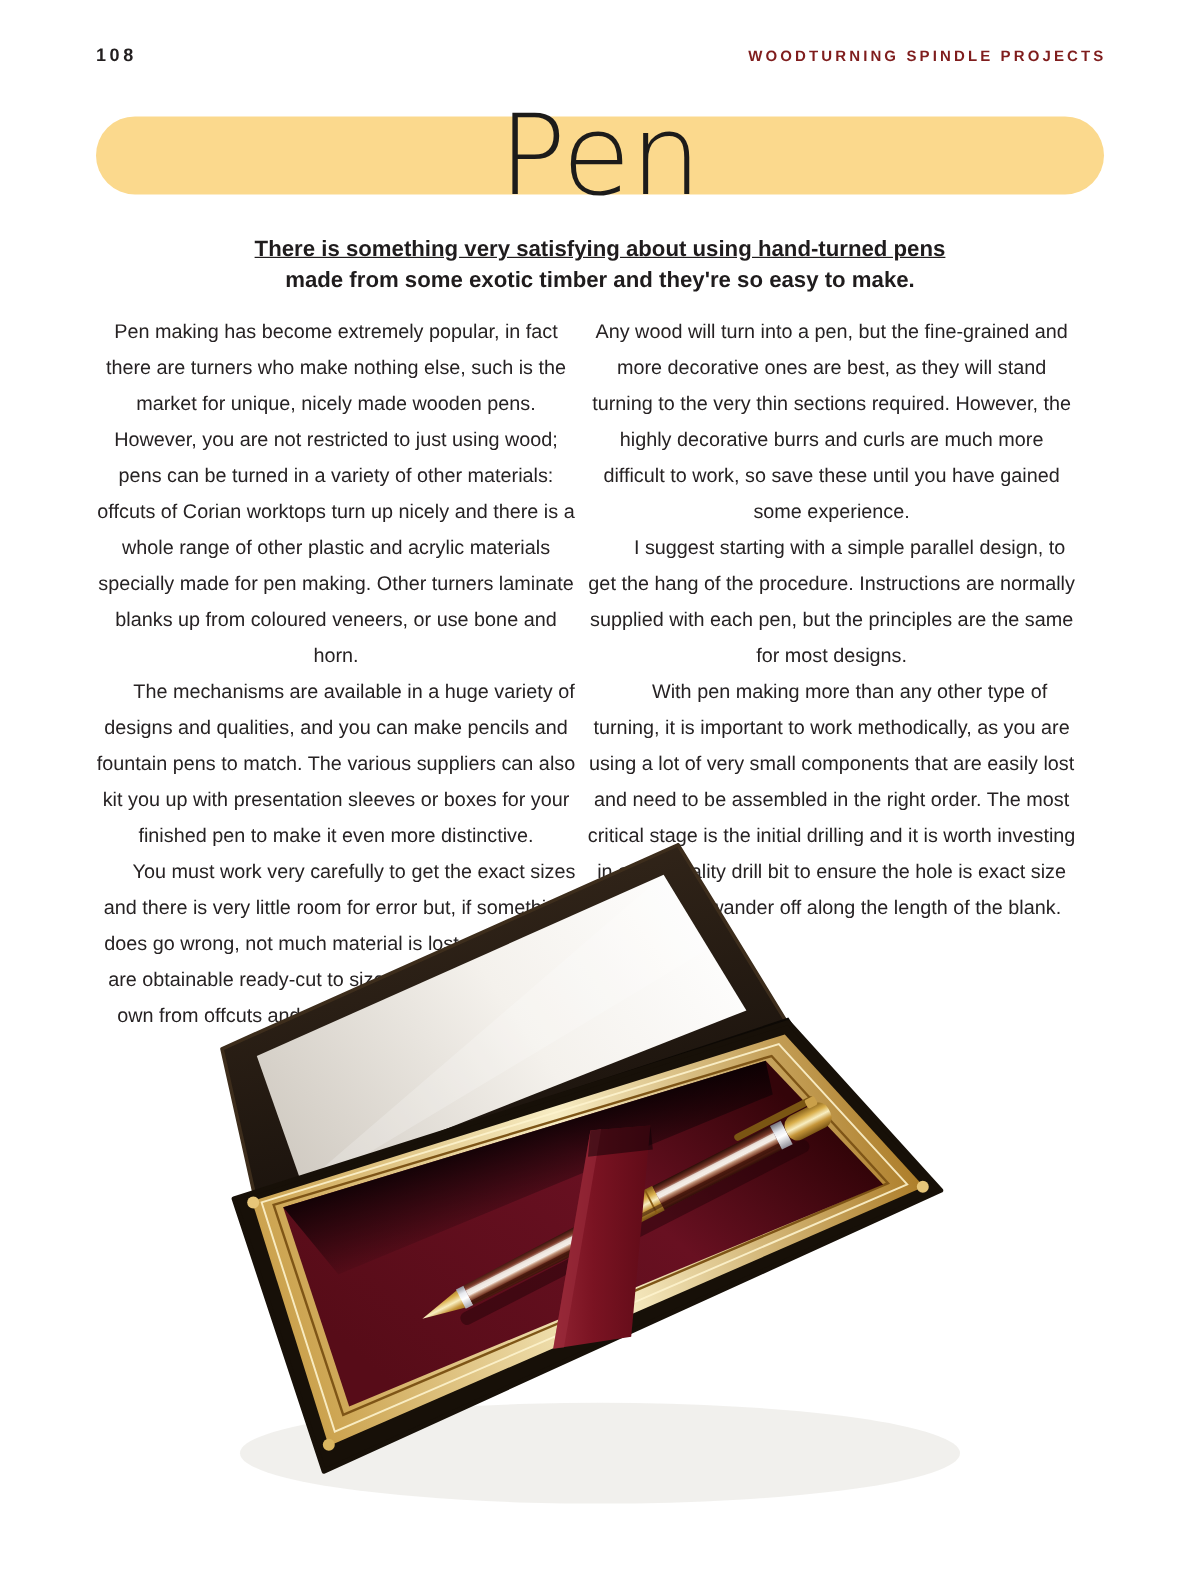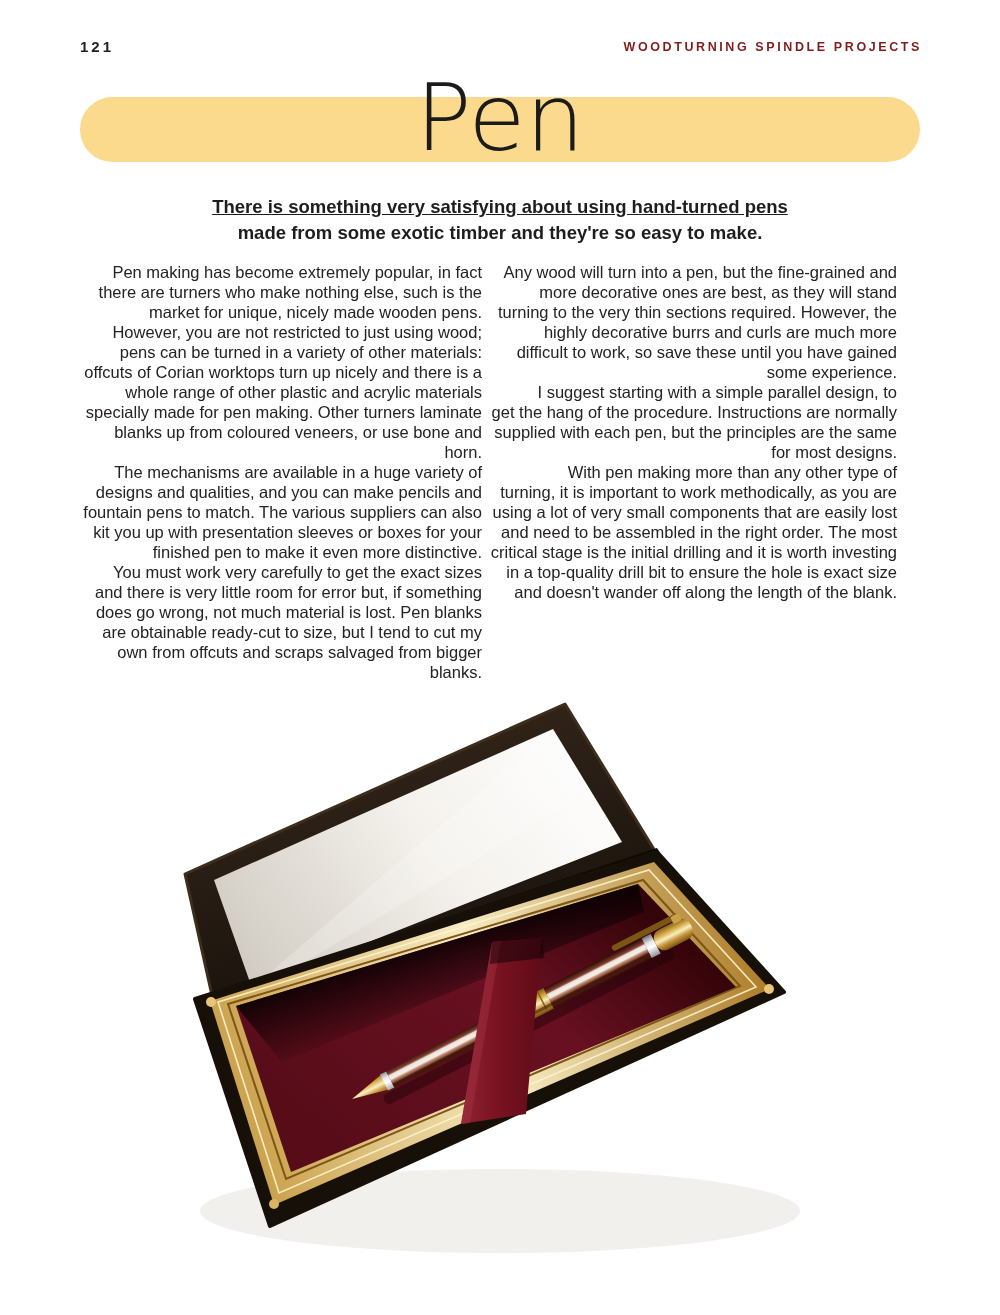--- a/index.html
+++ b/index.html
@@ -5,42 +5,42 @@
   html,body{margin:0;padding:0;background:#ffffff;}
   .page{position:relative;width:1000px;height:1315px;background:#ffffff;overflow:hidden;
         font-family:"Liberation Sans",sans-serif;color:#231f20;}
 
   .folio{position:absolute;left:80px;top:38px;font-size:15px;font-weight:bold;
          letter-spacing:3px;color:#231f20;}
   .running-head{position:absolute;right:78px;top:40px;font-size:12.5px;font-weight:bold;
          letter-spacing:2.6px;color:#7f1d1d;}
 
   .banner{position:absolute;left:80px;top:97px;width:840px;height:65px;border-radius:33px;}
-  .chapter-title{position:absolute;left:0;top:72px;width:100%;margin:0;text-align:center;
+  .chapter-title{position:absolute;left:0;top:84px;width:100%;margin:0;text-align:center;
          font-family:"DejaVu Sans","Liberation Sans",sans-serif;font-weight:200;
          font-size:93px;line-height:1;color:#1c1b1a;letter-spacing:0px;}
 
   .intro{position:absolute;left:0;top:194px;width:100%;text-align:center;
          font-size:18.5px;font-weight:bold;line-height:26px;color:#1f1c1d;}
 
-  .body-col{position:absolute;top:262px;font-size:16.5px;line-height:20px;
-         color:#262223;text-align:right;}
+  .body-col{position:absolute;top:262px;font-size:16.5px;line-height:30px;
+         color:#262223;text-align:center;}
   .col-left{left:78px;width:404px;}
   .col-right{left:489px;width:408px;}
   .body-col p{margin:0;}
   .body-col p + p{text-indent:30px;}
 
   .photo{position:absolute;left:170px;top:696px;width:660px;height:580px;}
 </style>
 </head>
 <body>
 
 <div class="page">
 
-  <span class="folio">121</span>
+  <span class="folio">108</span>
   <span class="running-head">WOODTURNING SPINDLE PROJECTS</span>
 
   <div class="banner" style="background: rgb(251, 217, 141);"></div>
   <h1 class="chapter-title">Pen</h1>
 
   <div class="intro">
     <span style="display:block;text-decoration:underline;">There is something very satisfying about using hand-turned pens</span>
     <span style="display:block;">made from some exotic timber and they're so easy to make.</span>
   </div>
 

